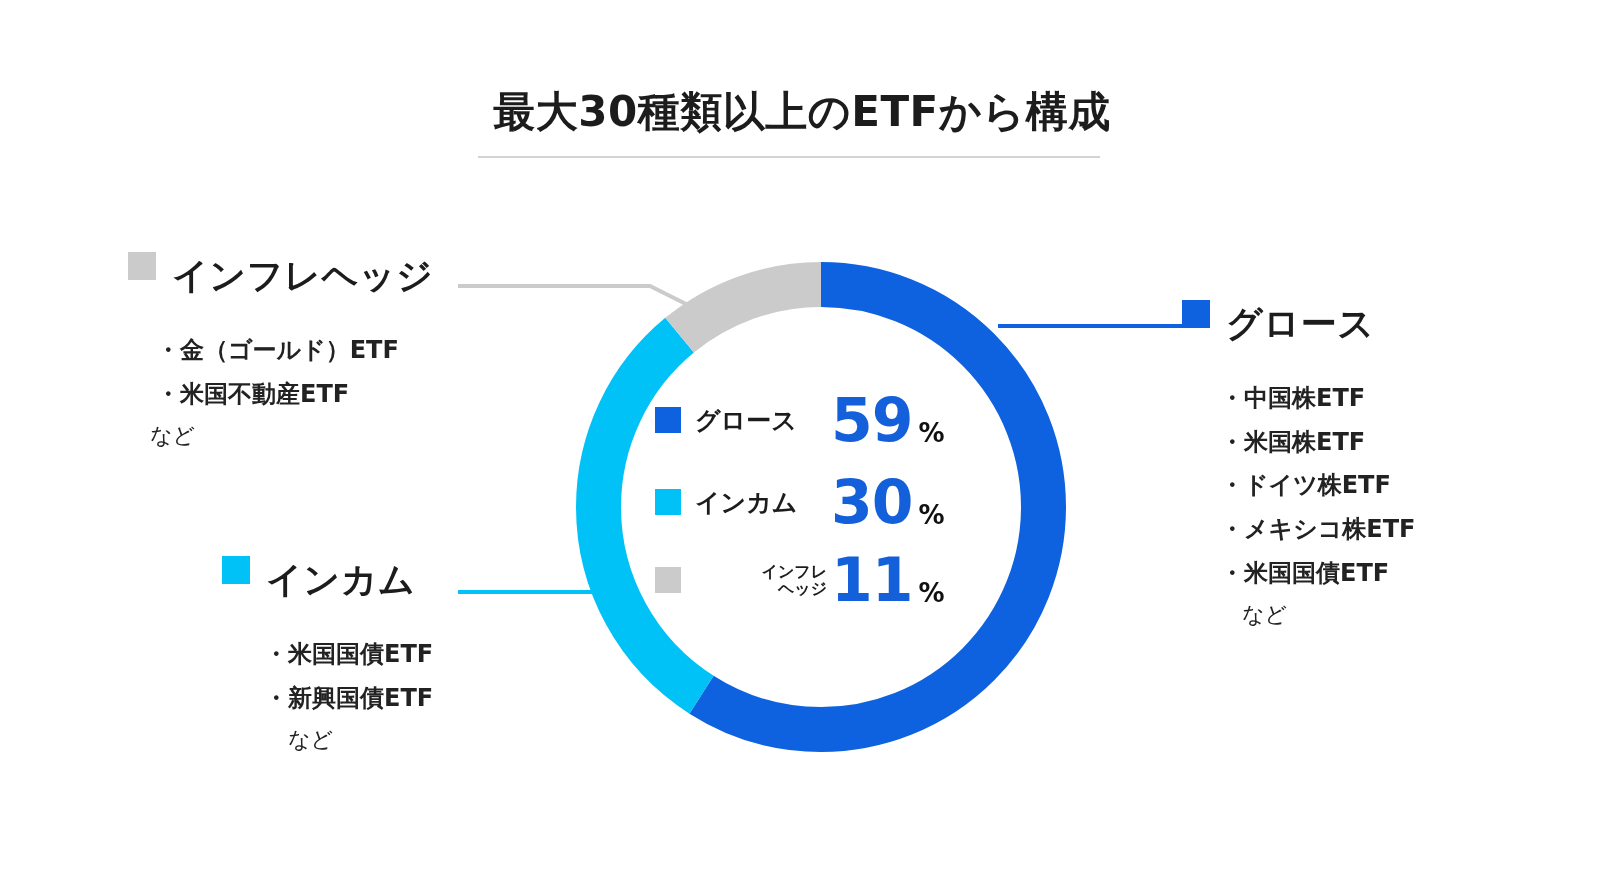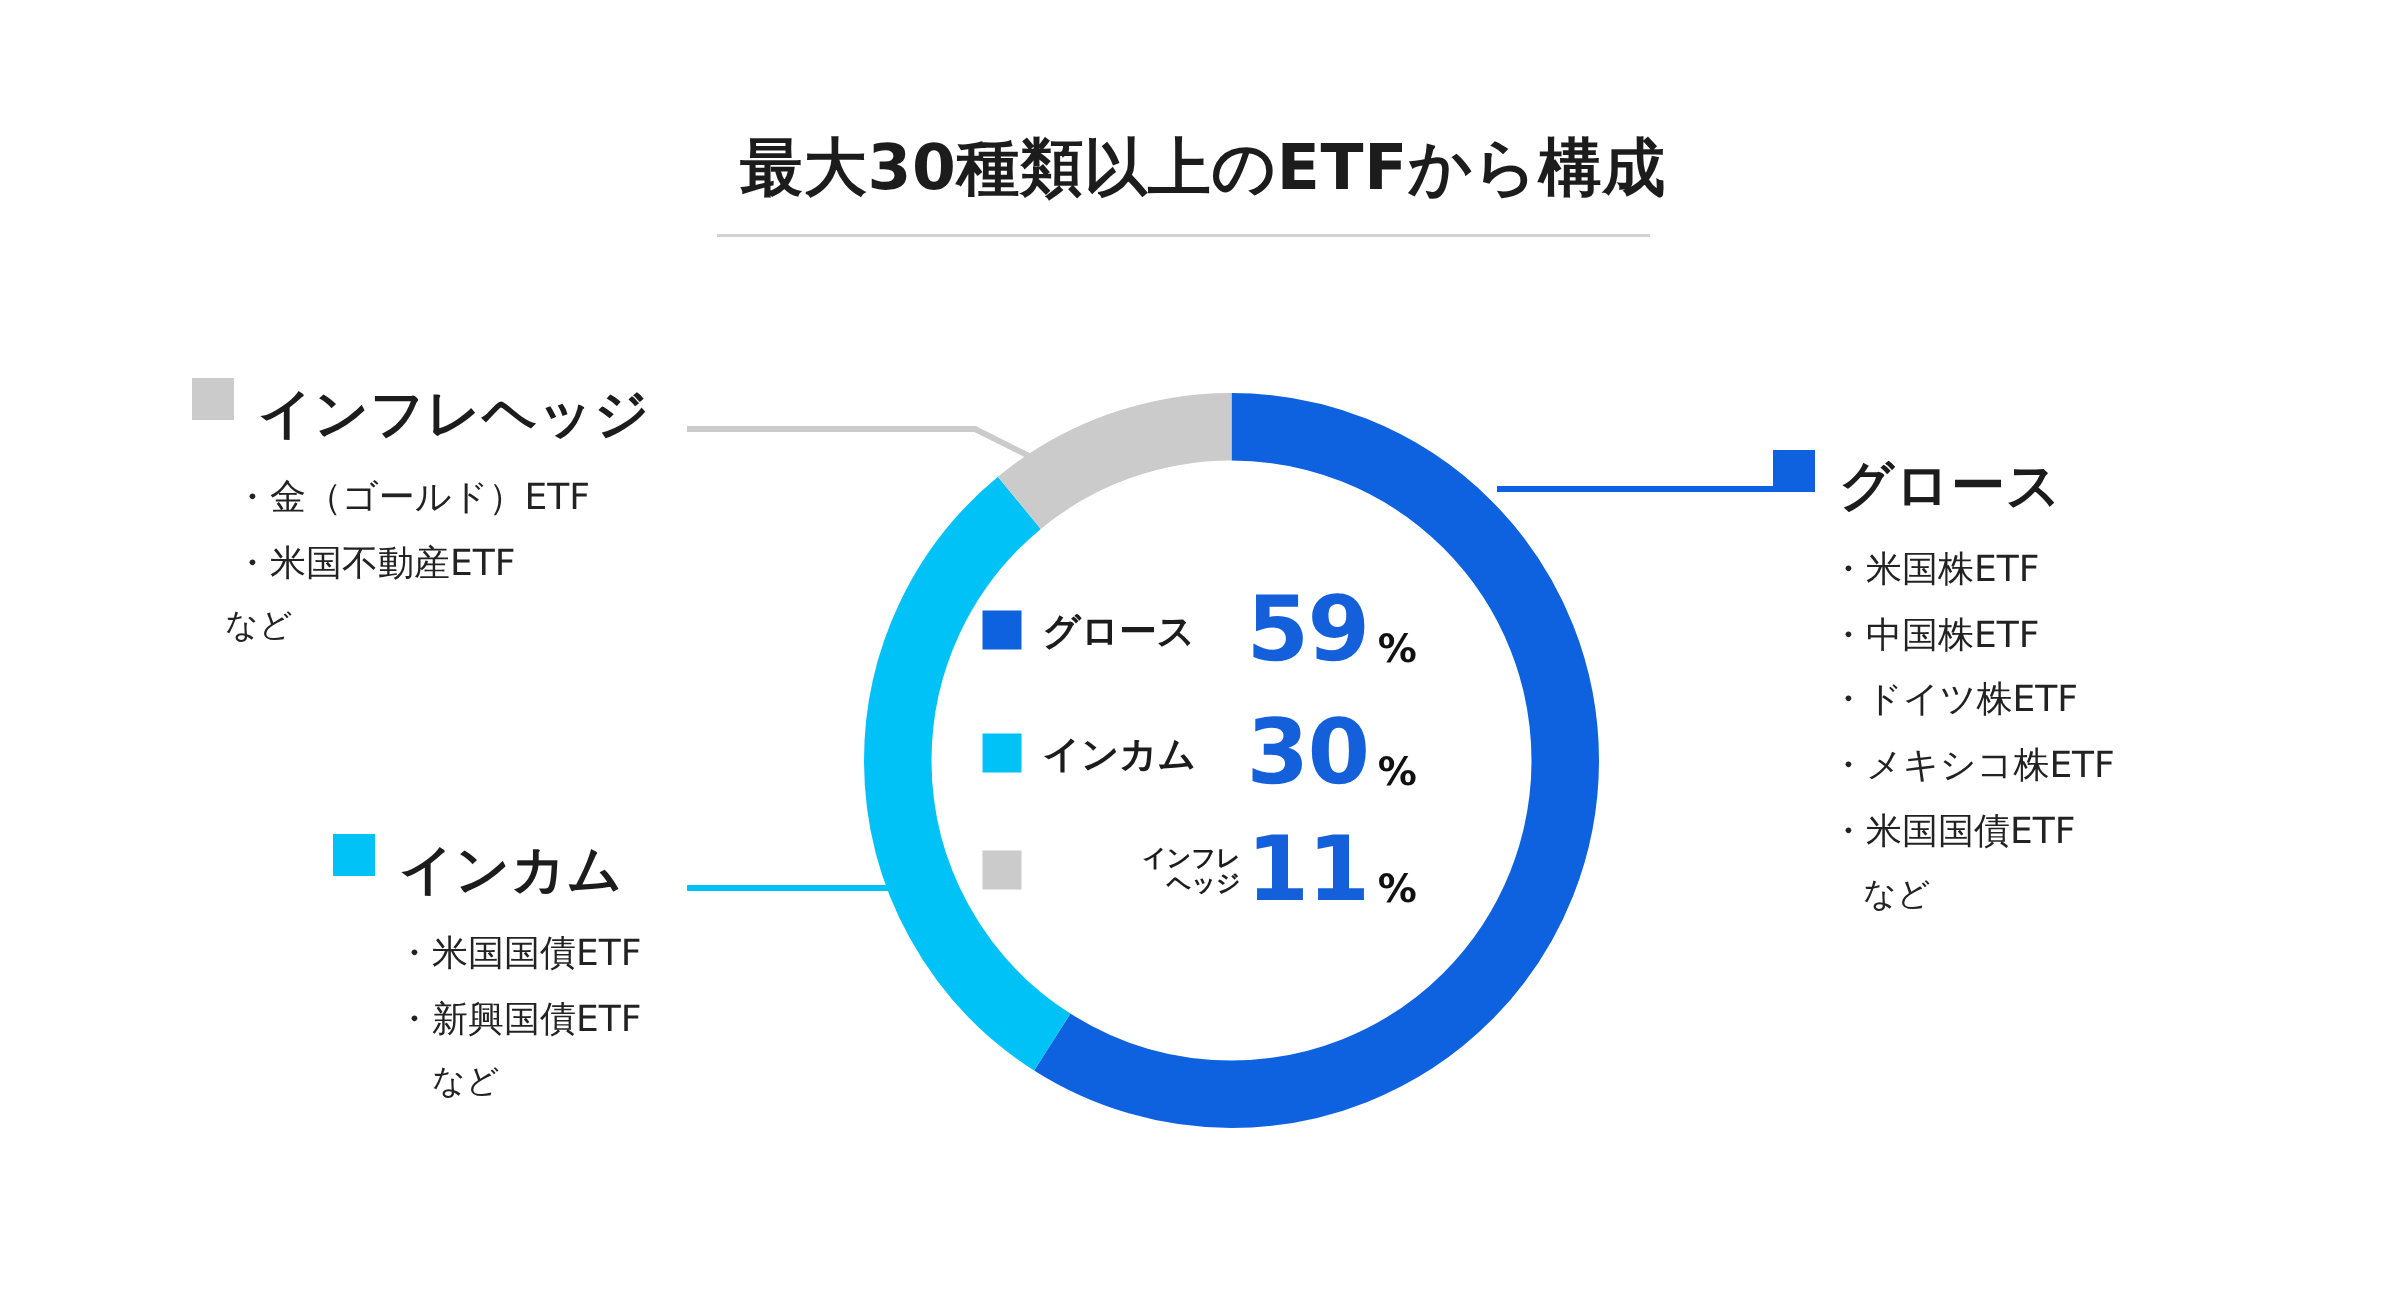--- a/index.html
+++ b/index.html
@@ -63,21 +63,21 @@
   .leaders{position:absolute;left:0;top:0;width:1604px;height:874px;pointer-events:none;}
 
   
   .callout{position:absolute;}
   .co-head{display:flex;align-items:flex-start;}
   .co-sq{width:28px;height:28px;flex:0 0 28px;margin-right:16px;}
   .co-title{
     font-size:36px;font-weight:700;color:#1c1c1c;letter-spacing:0.5px;
     font-family:"DejaVu Sans","Liberation Sans",sans-serif;
   }
-  .co-list{margin-top:9px;}
+  .co-list{margin-top:28px;font-weight:bold;}
   .co-item{
     font-size:24px;color:#222;line-height:1.82;white-space:nowrap;
     font-family:"DejaVu Sans","Liberation Sans",sans-serif;
   }
   .co-more{
     font-size:22px;color:#222;line-height:1.82;
     font-family:Liberation Serif, serif;
   }
 
   
@@ -172,22 +172,22 @@
     </div>
     <div class="co-more">など</div>
   </div>
 
   <div class="callout" id="callout-growth">
     <div class="co-head">
       <span class="co-sq" style="background:#0e62e0"></span>
       <span class="co-title">グロース</span>
     </div>
     <div class="co-list">
+      <div class="co-item">・中国株ETF</div>
       <div class="co-item">・米国株ETF</div>
-      <div class="co-item">・中国株ETF</div>
       <div class="co-item">・ドイツ株ETF</div>
       <div class="co-item">・メキシコ株ETF</div>
       <div class="co-item">・米国国債ETF</div>
     </div>
     <div class="co-more">など</div>
   </div>
 
 </div>
 
 </body></html>

